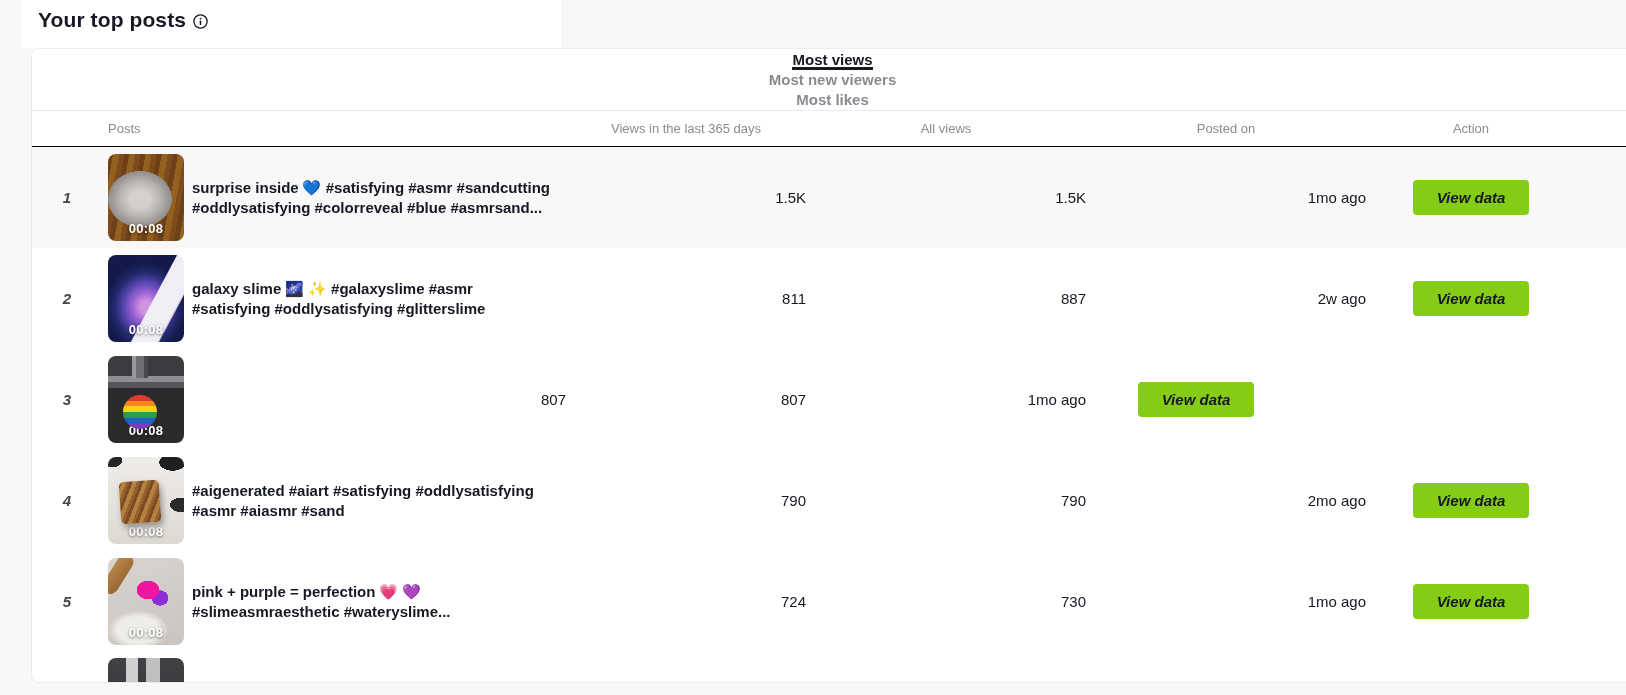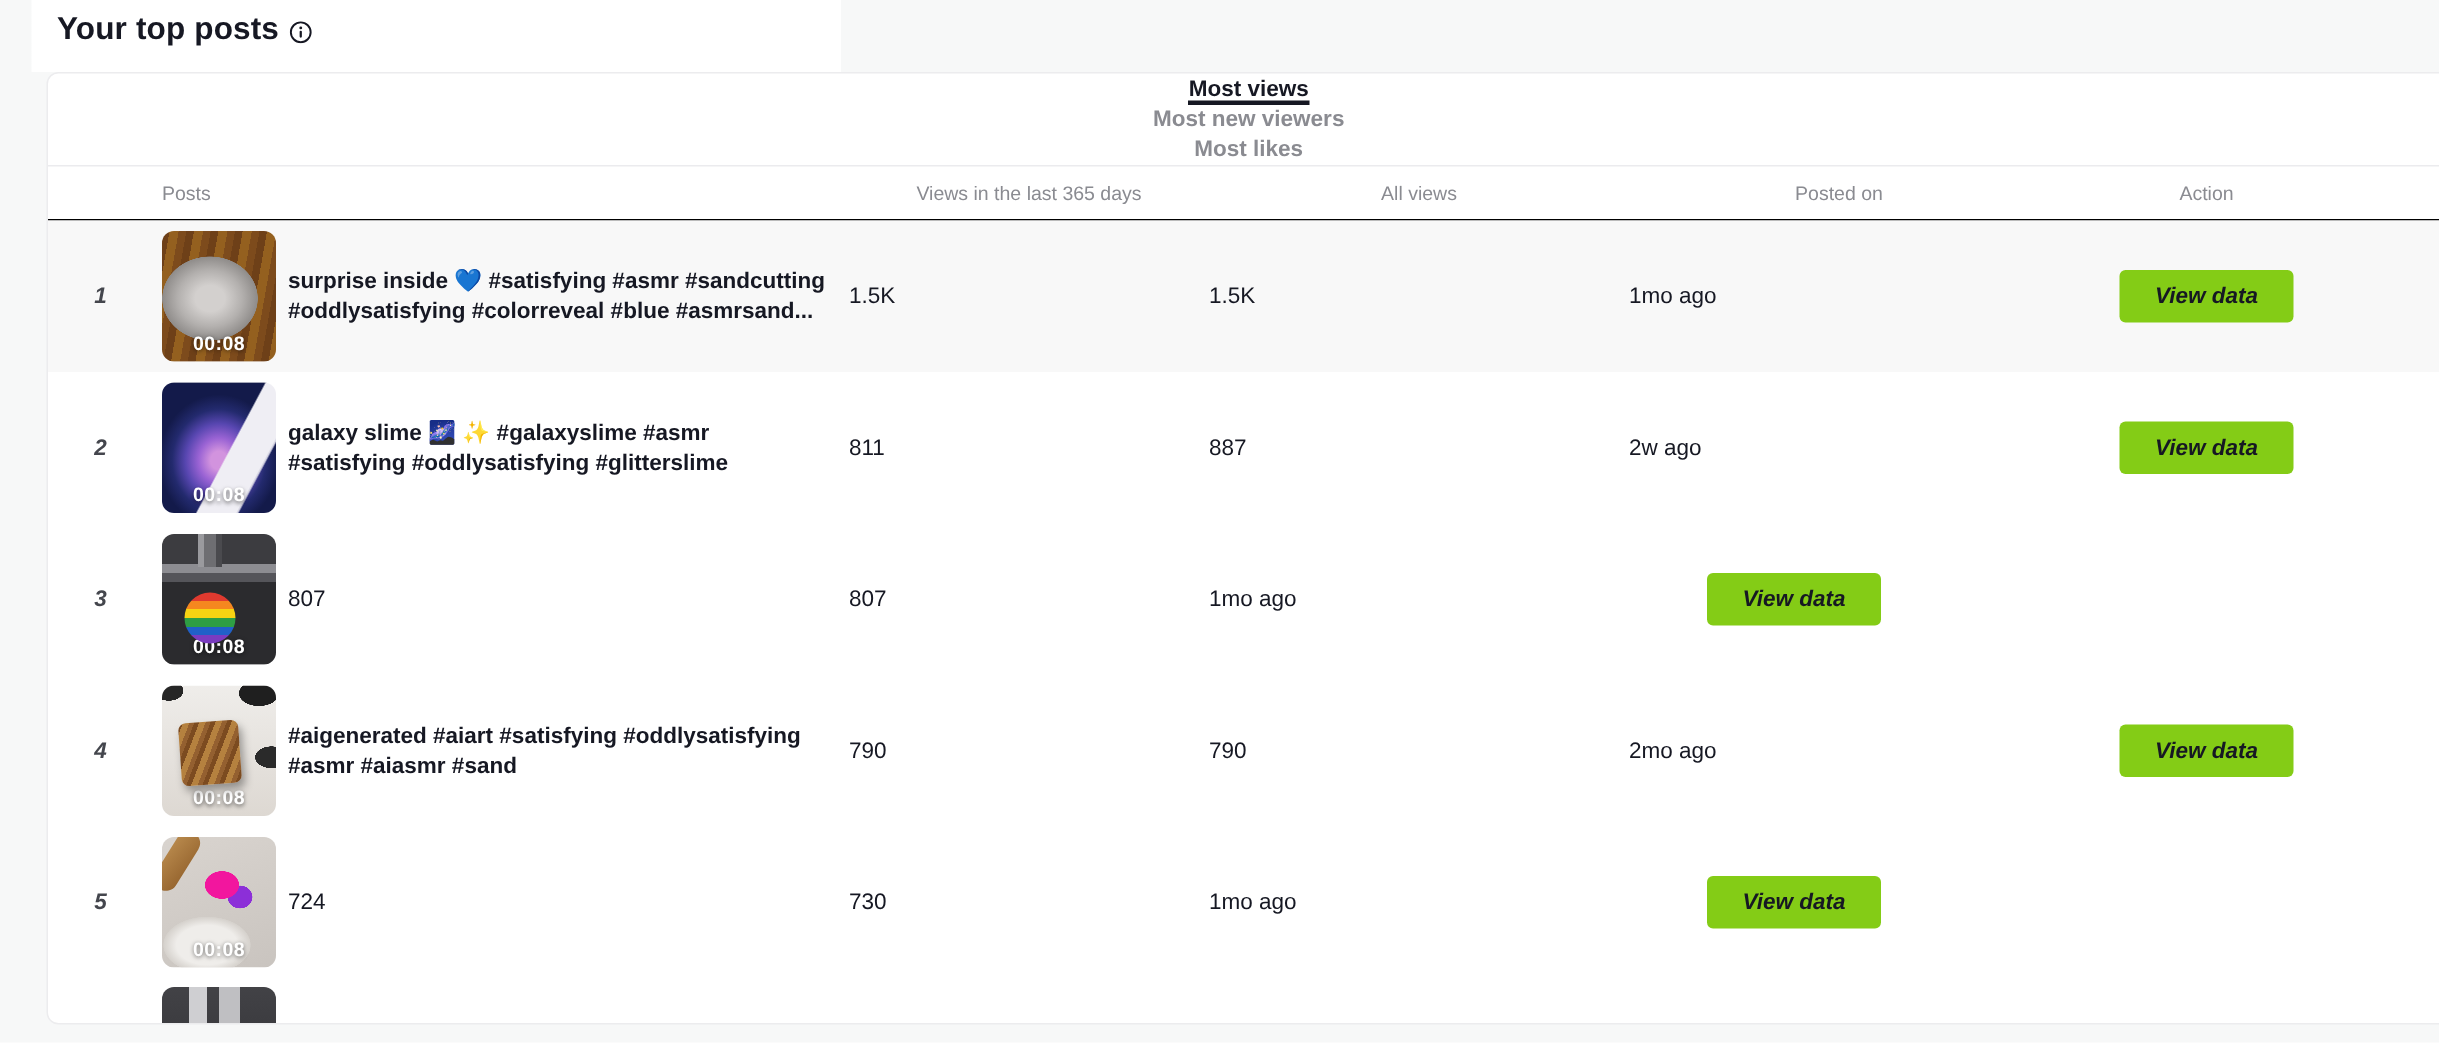--- a/index.html
+++ b/index.html
@@ -46,21 +46,21 @@
   .thumb {
     width:76px; height:87px; border-radius:8px; position:relative; overflow:hidden;
     margin-left:6px; cursor:pointer; background:#ddd;
   }
   .dur {
     position:absolute; bottom:5px; left:50%; transform:translateX(-50%);
     color:#fff; font-size:13px; font-weight:700; letter-spacing:.3px;
     text-shadow:0 1px 3px rgba(0,0,0,.55); white-space:nowrap;
   }
   .title { font-size:15px; font-weight:700; line-height:20px; padding-right:14px; max-width:372px; }
-  .num { text-align:left; font-size:15px; font-weight:500; }
+  .num { text-align:right; font-size:15px; font-weight:500; }
   .posted { font-weight:400; }
   .action-cell { display:flex; justify-content:center; padding-right:60px; }
   .view-data-btn {
     background:#84cc16; border:none; border-radius:4px; cursor:pointer;
     font-family:inherit; font-size:15px; font-weight:700; color:#161823;
     padding:9px 24px; min-width:104px;font-style:italic;
   }
 
   
   
@@ -211,20 +211,21 @@
       <div class="action-cell">
         <button class="view-data-btn">View data</button>
       </div>
     </div>
 
     <div class="grid-row row">
       <div class="rank">5</div>
       <div class="thumb thumb-5">
         <span class="dur">00:08</span>
       </div>
+      <div class="title">pink + purple = perfection 💗 💜 #slimeasmraesthetic #wateryslime...</div>
       <div class="num">724</div>
       <div class="num">730</div>
       <div class="num posted">1mo ago</div>
       <div class="action-cell">
         <button class="view-data-btn">View data</button>
       </div>
     </div>
 
     <div class="grid-row row partial">
       <div class="rank"></div>

